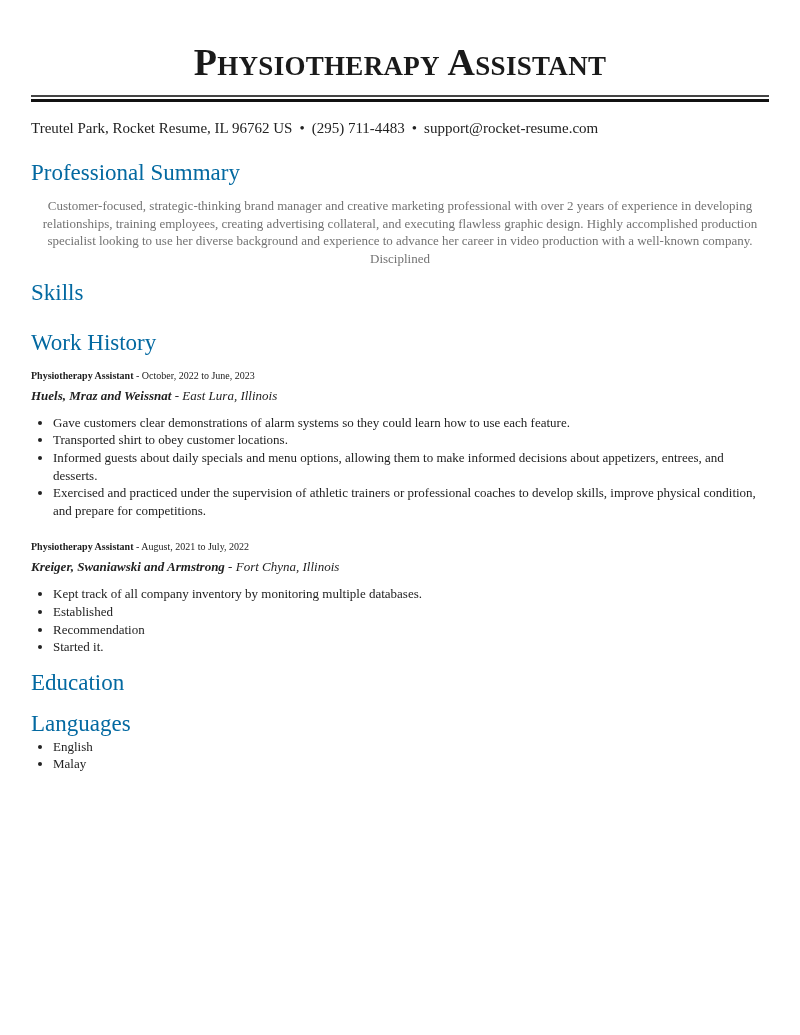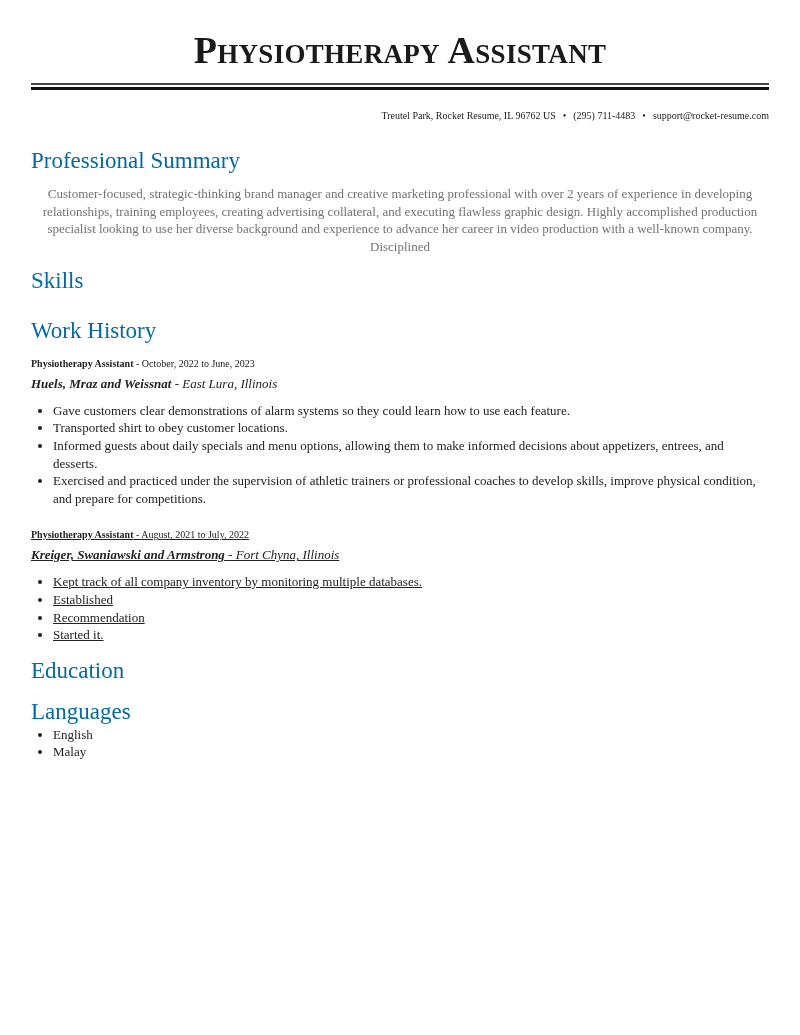--- a/index.html
+++ b/index.html
@@ -1,37 +1,37 @@
 <!DOCTYPE html>
 <html><head>
 <meta charset="utf-8">
 <style>
   html, body { margin: 0; padding: 0; background: #ffffff; }
   body {
     width: 800px; height: 1035px; overflow: hidden;
     font-family: "Liberation Serif", "DejaVu Serif", serif;
     color: #222222;
   }
-  .page { padding: 0 31px; }
+  .page { padding: 12px 31px; }
   .name {
     text-align: center;
     font-size: 38px;
     font-weight: bold;
     font-variant: small-caps;
     letter-spacing: 0.3px;
     margin: 0;
     padding-top: 28px;
     line-height: 44px;
     color: #1a1a1a;
   }
   .rule-thin { height: 2px; background: #444; margin-top: 11px; }
   .rule-thick { height: 3px; background: #111; margin-top: 2px; }
   .contact {
-    text-align: right;
-    font-size: 10px;
+    text-align: left;
+    font-size: 15px;
     margin-top: 17px;
     line-height: 18px;
     color: #222;
   }
   .contact .sep { margin: 0 7px; }
   h2.section {
     font-weight: normal;
     font-size: 23px;
     margin: 0;
     line-height: 28px;
@@ -55,21 +55,21 @@
     margin: 0;
     padding-left: 22px;
     list-style: disc;
   }
   ul li {
     font-size: 13px;
     line-height: 17.6px;
   }
   .work-h { margin-top: 12px !important; }
   .job { margin-top: 9px; }
-  .job + .job { margin-top: 18px; text-decoration: underline; }
+  .job + .job { margin-top: 18px; }
   .job-title-line { font-size: 10px; line-height: 20px; }
   .job-title-line b { font-weight: bold; }
   .employer-line { font-size: 13px; line-height: 20px; font-style: italic; }
   .employer-line b { font-weight: bold; }
   .job ul { margin-top: 8px; }
   .edu-h { margin-top: 13px !important; }
   .edu { margin-top: 9px; }
   .lang-h { margin-top: 13px !important; }
   .langs { margin-top: 0; font-family: Liberation Serif, serif; }
 </style>

